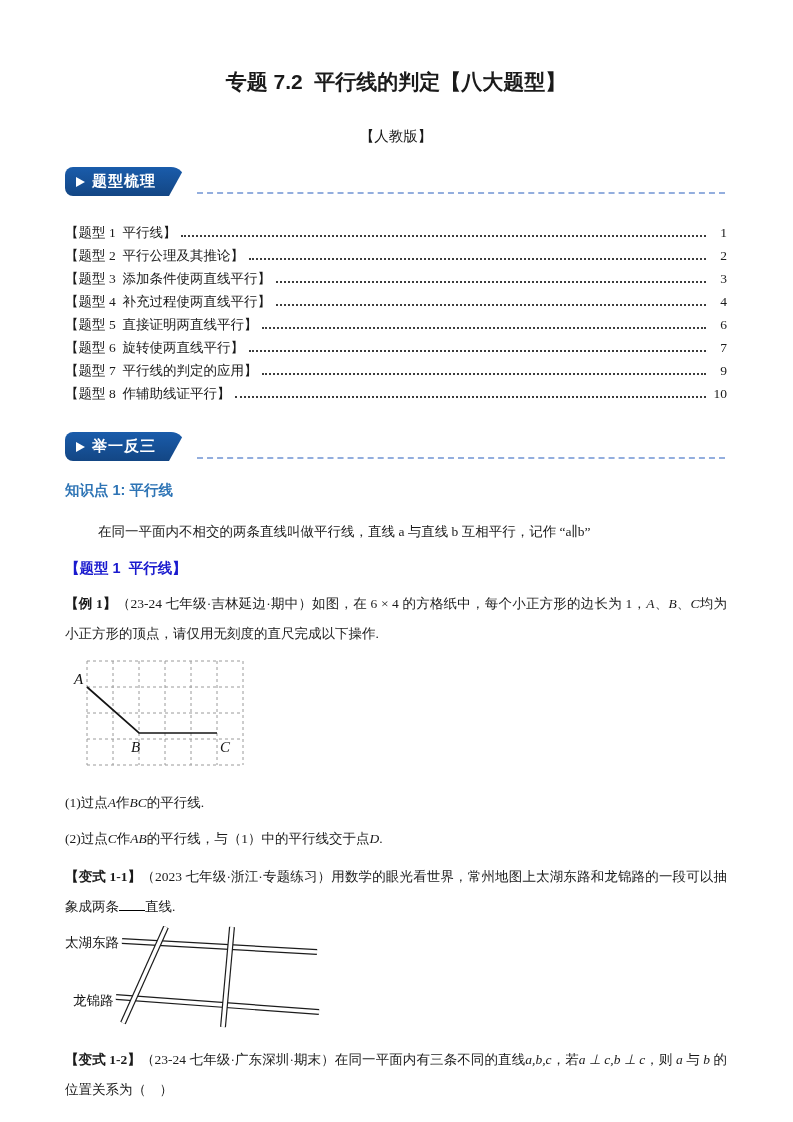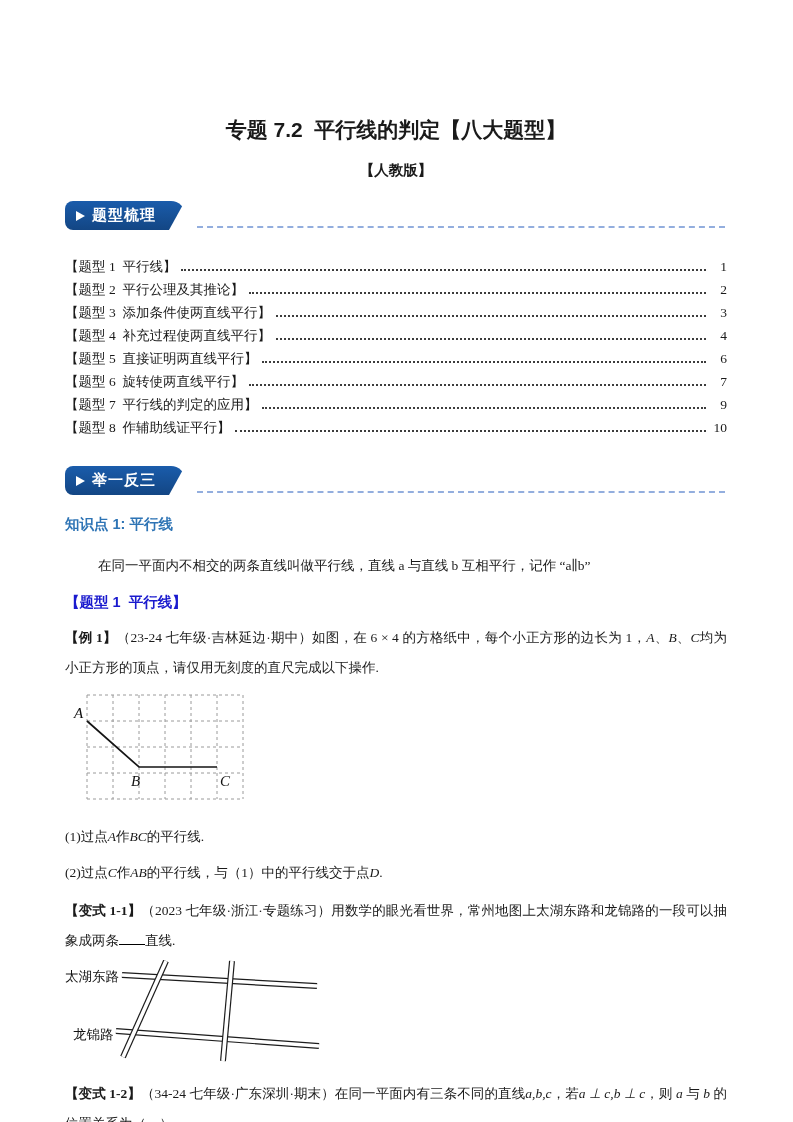--- a/index.html
+++ b/index.html
@@ -6,35 +6,35 @@
   .page {
     position: relative;
     width: 793px; height: 1122px;
     margin: 0 auto;
     background: #ffffff;
     font-family: "Liberation Serif", "DejaVu Serif", serif;
     font-size: 13.5px;
     color: #1a1a1a;
     overflow: hidden;
     box-sizing: border-box;
-    padding: 116px 66px 0 65px;
+    padding: 68px 66px 0 65px;
   }
   .title {
     text-align: center;
     font-size: 21px;
     font-weight: bold;
     line-height: 27px;
     white-space: pre-wrap;
     font-family: "Liberation Sans", "DejaVu Sans", sans-serif;
   }
   .subtitle {
     text-align: center;
     font-size: 14.5px;
-    font-weight: bold;
-    margin-top: 18px;
+    font-weight: normal;
+    margin-top: 32px;
   }
   .banner-row { display:flex; align-items:flex-end; }
   .banner-row.first { margin-top: 21px; }
   .banner-row.second { margin-top: 27px; }
   .banner {
     width: 120px; height: 29px;
     background: linear-gradient(180deg, #1a5cab 0%, #134684 100%);
     border-radius: 8px 14px 4px 8px;
     clip-path: polygon(0 0, 100% 0, calc(100% - 16px) 100%, 0 100%);
     display: flex; align-items: center;
@@ -228,16 +228,16 @@
       <path d="M101,1 L58,97" stroke="#1c1c1c" stroke-width="6" fill="none"></path>
       <path d="M101,1 L58,97" stroke="#ffffff" stroke-width="3.6" fill="none"></path>
       <path d="M167,1 L158,101" stroke="#1c1c1c" stroke-width="6" fill="none"></path>
       <path d="M167,1 L158,101" stroke="#ffffff" stroke-width="3.6" fill="none"></path>
     </g>
     <text class="road-label" x="0" y="21">太湖东路</text>
     <text class="road-label" x="8" y="79">龙锦路</text>
   </svg>
 
   <div class="para">
-    <span class="btag">【变式 1-2】</span><span>（34-24 七年级·广东深圳·期末）在同一平面内有三条不同的直线</span><span class="var">a,b,c</span><span>，若</span><span class="var">a ⊥ c,b ⊥ c</span><span>，则 </span><span class="var">a</span><span> 与 </span><span class="var">b</span><span> 的位置关系为（　）</span>
+    <span class="btag">【变式 1-2】</span><span>（23-24 七年级·广东深圳·期末）在同一平面内有三条不同的直线</span><span class="var">a,b,c</span><span>，若</span><span class="var">a ⊥ c,b ⊥ c</span><span>，则 </span><span class="var">a</span><span> 与 </span><span class="var">b</span><span> 的位置关系为（　）</span>
   </div>
 
 </div>
 
 </body></html>

